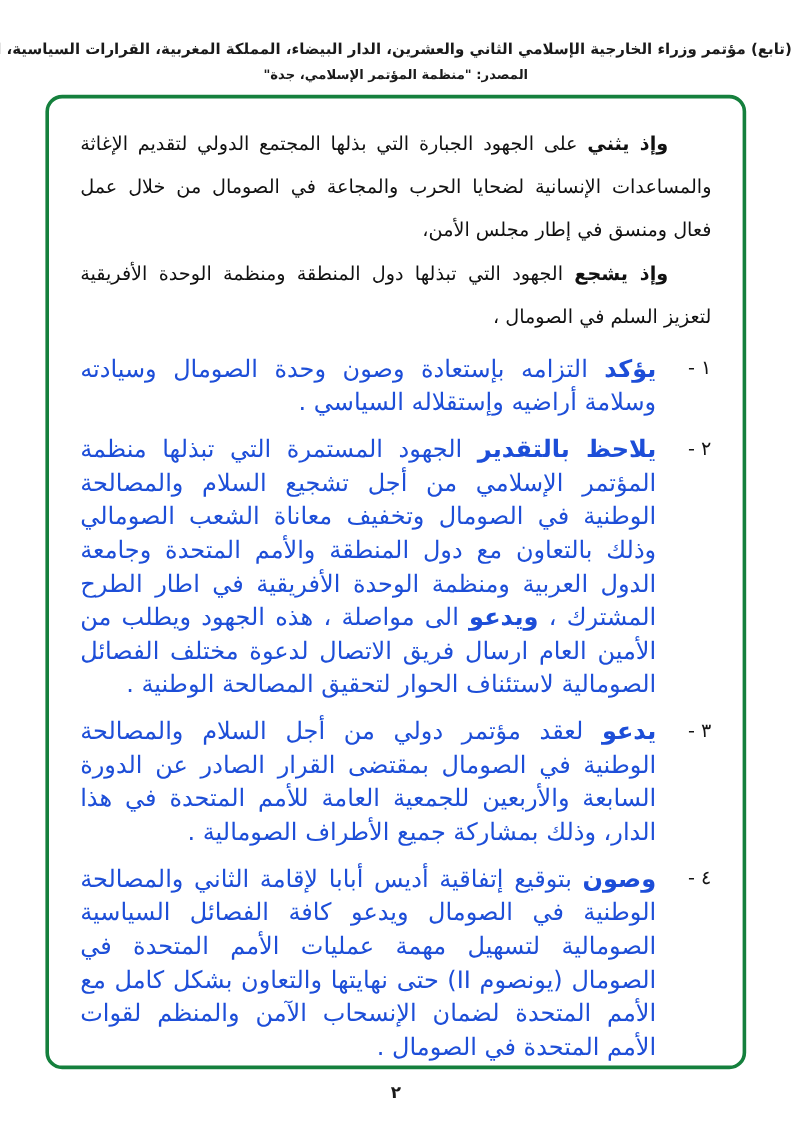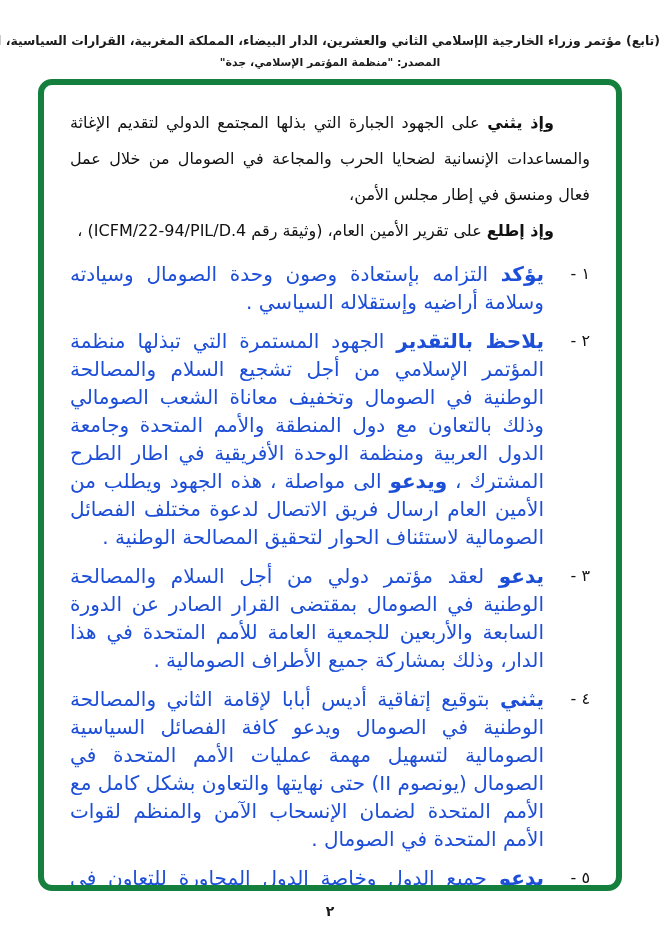--- a/index.html
+++ b/index.html
@@ -29,21 +29,21 @@
     text-align: center;
     font-weight: bold;
     font-size: 11px;
     margin-top: 8px;
     color: #1a1a1a;
   }
   .doc-box {
     width: 584px;
     height: 812px;
     margin: 10px auto 0 auto;
-    border: 6px solid #15803d;
+    border: 3px solid #15803d;
     border-radius: 14px;
     padding: 20px 26px 0 26px;
     overflow: hidden;
     background: #ffffff;
   }
   .preamble {
     font-size: 16px;
     line-height: 36px;
     text-align: justify;
     text-indent: 36px;
@@ -84,43 +84,43 @@
 
   <div class="header">
     <div class="header-line1">(تابع) مؤتمر وزراء الخارجية الإسلامي الثاني والعشرين، الدار البيضاء، المملكة المغربية، القرارات السياسية، القرار الرقم ٢٢/٩-س</div>
     <div class="header-line2">المصدر:  "منظمة المؤتمر الإسلامي، جدة"</div>
   </div>
 
   <div class="doc-box">
 
     <p class="preamble"><span class="b">وإذ يثني</span><span> على الجهود الجبارة التي بذلها المجتمع الدولي لتقديم الإغاثة والمساعدات الإنسانية لضحايا الحرب والمجاعة في الصومال من خلال عمل فعال ومنسق في إطار مجلس الأمن،</span></p>
 
+    <p class="preamble"><span class="b">وإذ يشجع</span><span> الجهود التي تبذلها دول المنطقة ومنظمة الوحدة الأفريقية لتعزيز السلم في الصومال ،</span></p>
 
-    <p class="preamble"><span class="b">وإذ إطلع</span><span> على تقرير الأمين العام، (وثيقة رقم ICFM/22-94/PIL/D.4) ،</span></p>
 
     <div class="items">
 
       <div class="item">
         <span class="item-num">١ -</span>
         <p class="item-text"><span class="b">يؤكد</span><span> التزامه بإستعادة وصون وحدة الصومال وسيادته وسلامة أراضيه وإستقلاله السياسي .</span></p>
       </div>
 
       <div class="item">
         <span class="item-num">٢ -</span>
         <p class="item-text"><span class="b">يلاحظ بالتقدير</span><span> الجهود المستمرة التي تبذلها منظمة المؤتمر الإسلامي من أجل تشجيع السلام والمصالحة الوطنية في الصومال وتخفيف معاناة الشعب الصومالي وذلك بالتعاون مع دول المنطقة والأمم المتحدة وجامعة الدول العربية ومنظمة الوحدة الأفريقية في اطار الطرح المشترك ، </span><span class="b">ويدعو</span><span> الى مواصلة ، هذه الجهود ويطلب من الأمين العام ارسال فريق الاتصال لدعوة مختلف الفصائل الصومالية لاستئناف الحوار لتحقيق المصالحة الوطنية .</span></p>
       </div>
 
       <div class="item">
         <span class="item-num">٣ -</span>
         <p class="item-text"><span class="b">يدعو</span><span> لعقد مؤتمر دولي من أجل السلام والمصالحة الوطنية في الصومال بمقتضى القرار الصادر عن الدورة السابعة والأربعين للجمعية العامة للأمم المتحدة في هذا الدار، وذلك بمشاركة جميع الأطراف الصومالية .</span></p>
       </div>
 
       <div class="item">
         <span class="item-num">٤ -</span>
-        <p class="item-text"><span class="b">يثني</span><span> بتوقيع إتفاقية أديس أبابا لإقامة الثاني والمصالحة الوطنية في الصومال ويدعو كافة الفصائل السياسية الصومالية لتسهيل مهمة عمليات الأمم المتحدة في الصومال (يونصوم II) حتى نهايتها والتعاون بشكل كامل مع الأمم المتحدة لضمان الإنسحاب الآمن والمنظم لقوات الأمم المتحدة في الصومال .</span></p>
+        <p class="item-text"><span class="b">وصون</span><span> بتوقيع إتفاقية أديس أبابا لإقامة الثاني والمصالحة الوطنية في الصومال ويدعو كافة الفصائل السياسية الصومالية لتسهيل مهمة عمليات الأمم المتحدة في الصومال (يونصوم II) حتى نهايتها والتعاون بشكل كامل مع الأمم المتحدة لضمان الإنسحاب الآمن والمنظم لقوات الأمم المتحدة في الصومال .</span></p>
       </div>
 
       <div class="item">
         <span class="item-num">٥ -</span>
         <p class="item-text"><span class="b">يدعو</span><span> جميع الدول وخاصة الدول المجاورة للتعاون في تنفيذ حظر السلاح بموجب قرار مجلس الأمن رقم ٧٣٣(١٩٩٢) .</span></p>
       </div>
 
     </div>
   </div>
 

